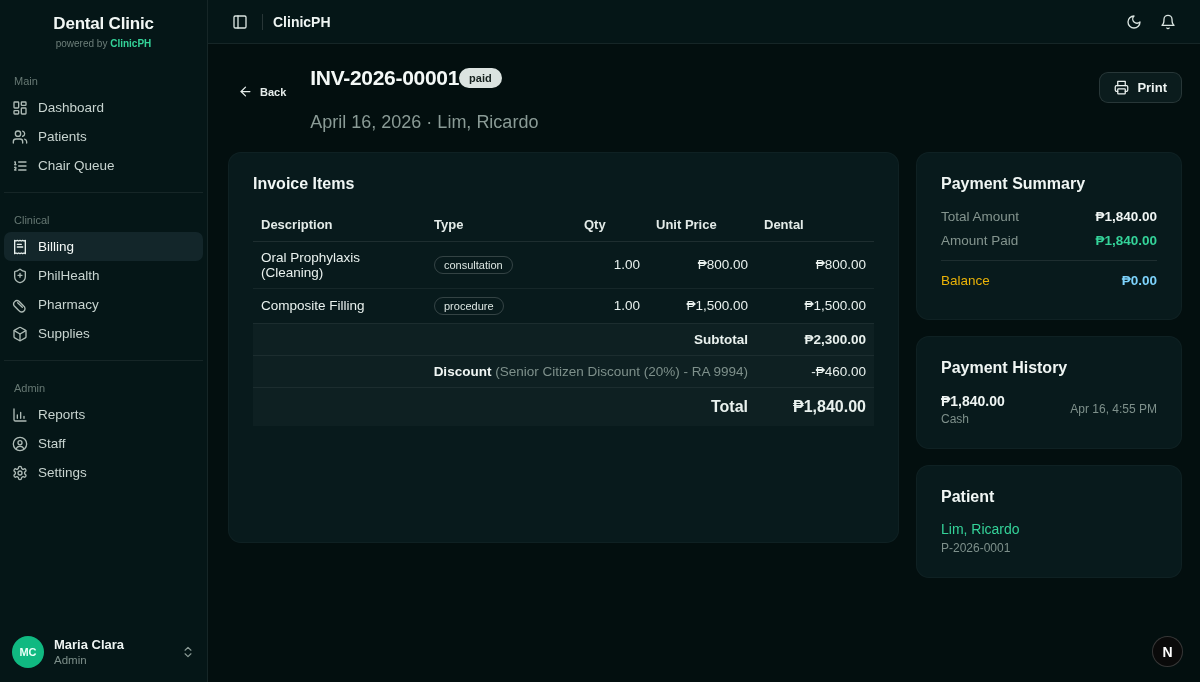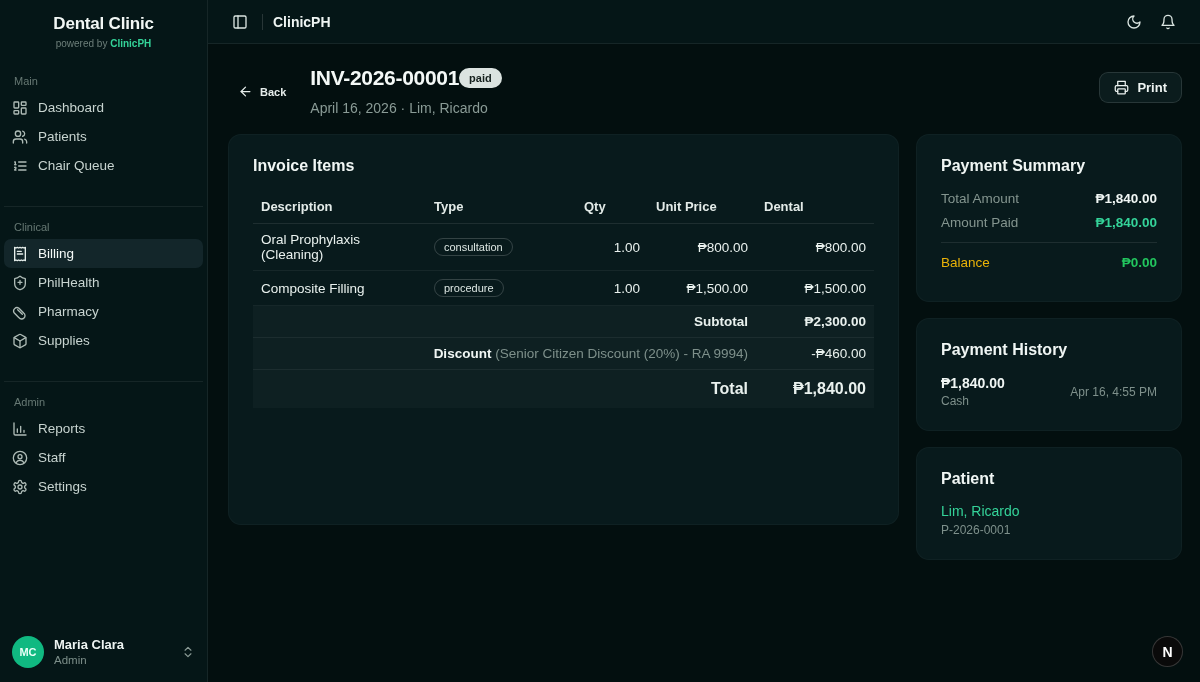--- a/index.html
+++ b/index.html
@@ -16,21 +16,21 @@
     width:208px; min-width:208px; height:682px; background:#051617;
     border-right:1px solid rgba(255,255,255,0.07);
     display:flex; flex-direction:column;
   }
   .brand { padding:14px 12px 12px; text-align:center; }
   .brand-title { font-size:17px; font-weight:bold; letter-spacing:-0.2px; color:#f2f7f5; }
   .brand-sub { font-size:10px; color:#6d7f7a; margin-top:4px; }
   .brand-sub b { color:#34d399; font-weight:bold; }
   .nav { flex:1; padding:6px 4px 0; }
   .nav-section { padding:4px 0 10px; }
-  .nav-section + .nav-section { border-top:1px solid rgba(255,255,255,0.07); margin-top:16px; padding-top:10px; }
+  .nav-section + .nav-section { border-top:1px solid rgba(255,255,255,0.07); margin-top:2px; padding-top:17px; }
   .section-label { font-size:11px; color:#667873; padding:4px 10px 6px; }
   .nav-item {
     display:flex; align-items:center; gap:10px; height:29px; padding:0 8px;
     border-radius:7px; color:#c8d4d0; font-size:13.5px; cursor:pointer;
   }
   .nav-item .ic { color:#aebbb6; width:16px; height:16px; }
   .nav-item.active { background:#13262a; color:#f4f9f7; }
   .nav-item.active .ic { color:#e7efec; }
   .sidebar-footer { padding:10px 12px 14px; }
   .user-row { display:flex; align-items:center; gap:10px; cursor:pointer; }
@@ -62,21 +62,21 @@
     color:#e6edeb; font-size:11px; font-weight:bold; cursor:pointer;
     padding:6px 10px; border-radius:8px; margin:14px 14px 0 0;
   }
   .title-block { line-height:1.3; }
   .title-row { display:flex; align-items:center; }
   .inv-title { font-size:21px; font-weight:bold; letter-spacing:-0.3px; color:#f4f9f7; }
   .badge-paid {
     background:#dbe3e0; color:#15201d; font-size:11px; font-weight:bold;
     padding:3px 10px; border-radius:999px;
   }
-  .inv-subtitle { font-size:14px; color:#8a9b96; margin-top:8px; }
+  .inv-subtitle { font-size:18px; color:#8a9b96; margin-top:20px; }
   .print-btn {
     margin-left:auto; margin-top:8px; display:flex; align-items:center; gap:8px;
     background:#0b1c1d; border:1px solid rgba(255,255,255,0.12); color:#eef4f2;
     font-size:13px; font-weight:bold; padding:7px 14px; border-radius:9px; cursor:pointer;
   }
 
   .content-grid { display:grid; grid-template-columns:1fr 266px; gap:17px; margin-top:17px; align-items:start; }
 
   .card {
     background:#081a1c; border-radius:13px; padding:22px 24px;
@@ -108,21 +108,21 @@
   tr.total-row td { font-size:16px; font-weight:bold; padding:10px 8px; border-bottom:none; }
 
   
   .side-col { display:flex; flex-direction:column; gap:16px; }
   .ps-rows { margin-top:16px; }
   .ps-row { display:flex; justify-content:space-between; align-items:center; font-size:13.5px; margin-bottom:9px; }
   .ps-row .k { color:#84958f; }
   .ps-row .v { font-weight:bold; color:#f0f6f4; }
   .ps-divider { height:1px; background:rgba(255,255,255,0.09); margin:12px 0; }
   .ps-row.balance .k { color:#eab308; font-weight:normal; }
-  .ps-row.balance .v { color:#22c55e; }
+  .ps-row.balance .v { color:#7dd3fc; }
   .green { color:#34d399 !important; }
 
   .ph-entry { display:flex; justify-content:space-between; align-items:center; margin-top:16px; }
   .ph-amount { font-size:14px; font-weight:bold; color:#f0f6f4; }
   .ph-method { font-size:12px; color:#7e908b; margin-top:3px; }
   .ph-date { font-size:12px; color:#7e908b; }
 
   .patient-name { display:inline-block; font-size:14px; color:#34d399; margin-top:15px; cursor:pointer; text-decoration:none; }
   .patient-id { font-size:12px; color:#7e908b; margin-top:3px; }
 

